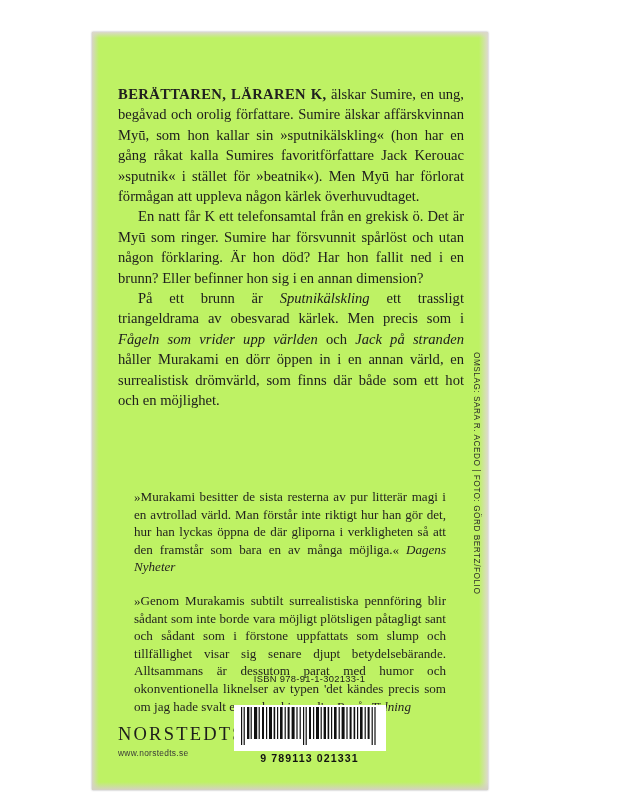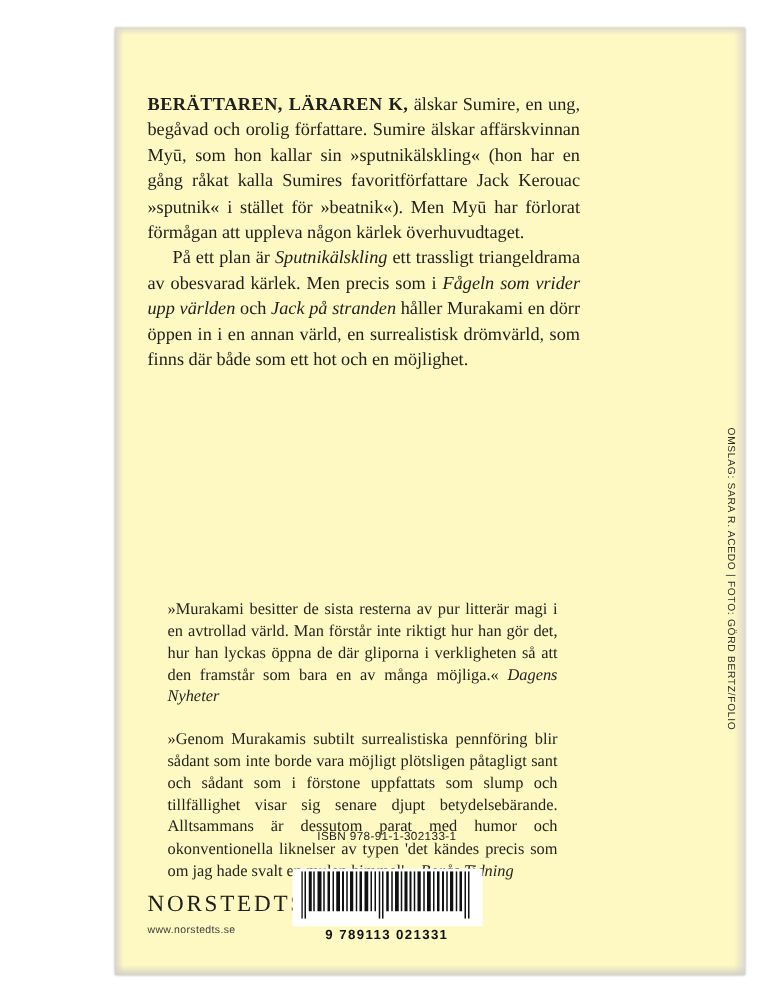--- a/index.html
+++ b/index.html
@@ -15,24 +15,24 @@
   }
   #page {
     position: relative;
     width: 618px;
     height: 800px;
     background: #ffffff;
   }
   .book-back {
     position: absolute;
     left: 92px;
-    top: 22px;
-    width: 504px;
+    top: 32px;
+    width: 396px;
     height: 758px;
-    background: #fef9c3;
+    background: #bef264;
     box-shadow: 0 0 2px rgba(0,0,0,0.35);
   }
   
   .edge-left {
     position: absolute;
     left: 0; top: 0;
     width: 7px; height: 100%;
     background: linear-gradient(to right, #d8d4c9, rgba(239,236,227,0));
   }
   .edge-right {
@@ -214,22 +214,23 @@
     <div class="edge-left"></div>
     <div class="edge-right"></div>
     <div class="edge-top"></div>
     <div class="edge-bottom"></div>
 
     <div class="content">
       <p class="blurb">
         <span class="smallcaps">BERÄTTAREN, LÄRAREN K,</span>
         <span> älskar Sumire, en ung, begåvad och orolig författare. Sumire älskar affärskvinnan Myū, som hon kallar sin »sputnikälskling« (hon har en gång råkat kalla Sumires favoritförfattare Jack Kerouac »sputnik« i stället för »beatnik«). Men Myū har förlorat förmågan att uppleva någon kärlek överhuvudtaget.</span>
       </p>
+      <p class="blurb">En natt får K ett telefonsamtal från en grekisk ö. Det är Myū som ringer. Sumire har försvunnit spårlöst och utan någon förklaring. Är hon död? Har hon fallit ned i en brunn? Eller befinner hon sig i en annan dimension?</p>
       <p class="blurb gap">
-        <span>På ett plan är </span><em>Sputnikälskling</em><span> ett trassligt triangeldrama av obesvarad kärlek. Men precis som i </span><em>Fågeln som vrider upp världen</em><span> och </span><em>Jack på stranden</em><span> håller Murakami en dörr öppen in i en annan värld, en surrealistisk drömvärld, som finns där både som ett hot och en möjlighet.</span>
+        <span>På ett brunn är </span><em>Sputnikälskling</em><span> ett trassligt triangeldrama av obesvarad kärlek. Men precis som i </span><em>Fågeln som vrider upp världen</em><span> och </span><em>Jack på stranden</em><span> håller Murakami en dörr öppen in i en annan värld, en surrealistisk drömvärld, som finns där både som ett hot och en möjlighet.</span>
       </p>
     </div>
 
     <div class="reviews">
       <p class="review">
         <span>»Murakami besitter de sista resterna av pur litterär magi i en avtrollad värld. Man förstår inte riktigt hur han gör det, hur han lyckas öppna de där gliporna i verkligheten så att den framstår som bara en av många möjliga.« </span><em>Dagens Nyheter</em>
       </p>
       <p class="review">
         <span>»Genom Murakamis subtilt surrealistiska pennföring blir sådant som inte borde vara möjligt plötsligen påtagligt sant och sådant som i förstone uppfattats som slump och tillfällighet visar sig senare djupt betydelsebärande. Alltsammans är dessutom parat med humor och okonventionella liknelser av typen 'det kändes precis som om jag hade svalt en mulen himmel'.« </span><em>Borås Tidning</em>
       </p>

